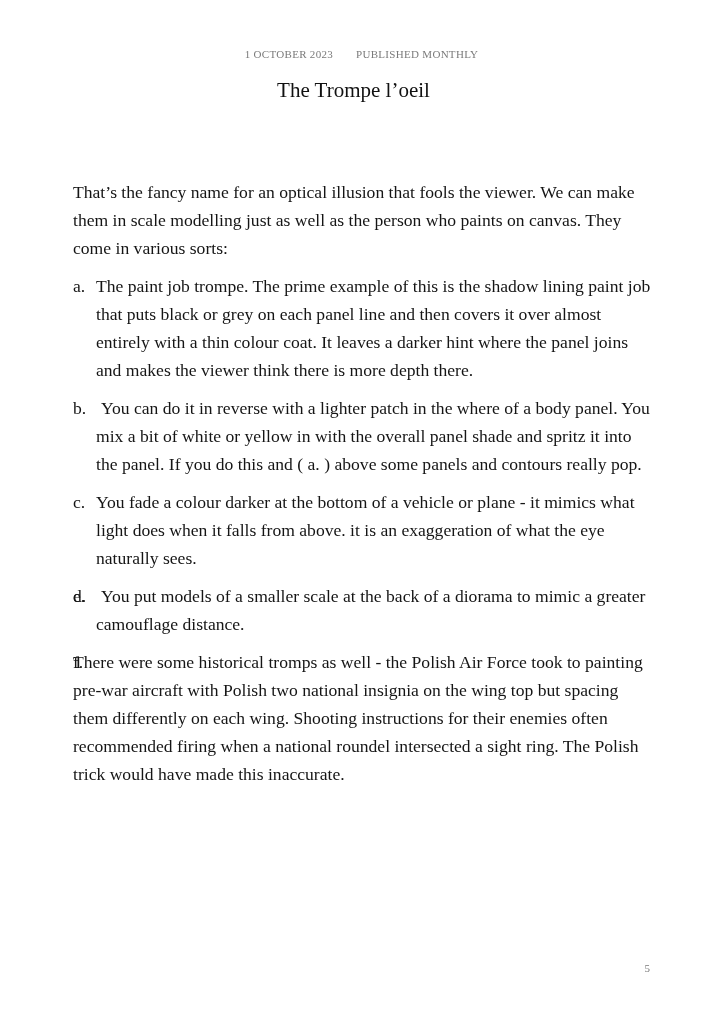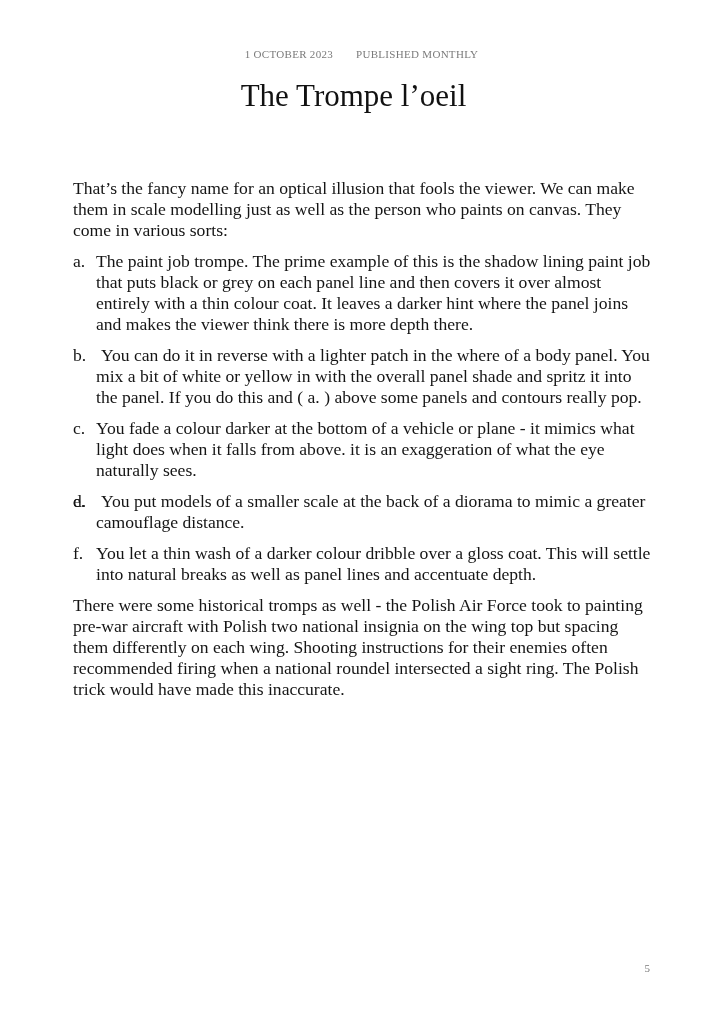--- a/index.html
+++ b/index.html
@@ -28,33 +28,33 @@
       color: #7a7a7a;
       gap: 23px;
     }
     .title {
       position: absolute;
       top: 78px;
       left: 0;
       right: 16px;
       text-align: center;
       font-family: "Liberation Serif", serif;
-      font-size: 31px;
+      font-size: 21px;
       font-weight: normal;
       color: #111111;
       margin: 0;
     }
     .content {
       position: absolute;
       top: 178px;
       left: 73px;
       width: 580px;
       font-family: "Liberation Serif", serif;
       font-size: 17.6px;
-      line-height: 21px;
+      line-height: 28px;
       color: #151515;
     }
     .content p {
       margin: 0 0 10px 0;
     }
     .list {
       list-style: none;
       margin: 0 0 10px 0;
       padding: 0;
     }
@@ -110,20 +110,19 @@
     </li>
     <li>
       <span class="marker">d.</span>
     </li>
     <li>
       <span class="marker">e.</span>
       <span class="text lead-space">You put models of a smaller scale at the back of a diorama to mimic a greater camouflage distance.</span>
     </li>
     <li>
       <span class="marker">f.</span>
-      <span class="text">You let a thin wash of a darker colour dribble over a gloss coat. This will settle into natural breaks as well as panel lines and accentuate depth.</span>
     </li>
   </ol>
 
   <p>There were some historical tromps as well - the Polish Air Force took to painting pre-war aircraft with Polish two national insignia on the wing top but spacing them differently on each wing. Shooting instructions for their enemies often recommended firing when a national roundel intersected a sight ring. The Polish trick would have made this inaccurate.</p>
 </div>
 
 <div class="page-number">5</div>
 
 </body></html>

